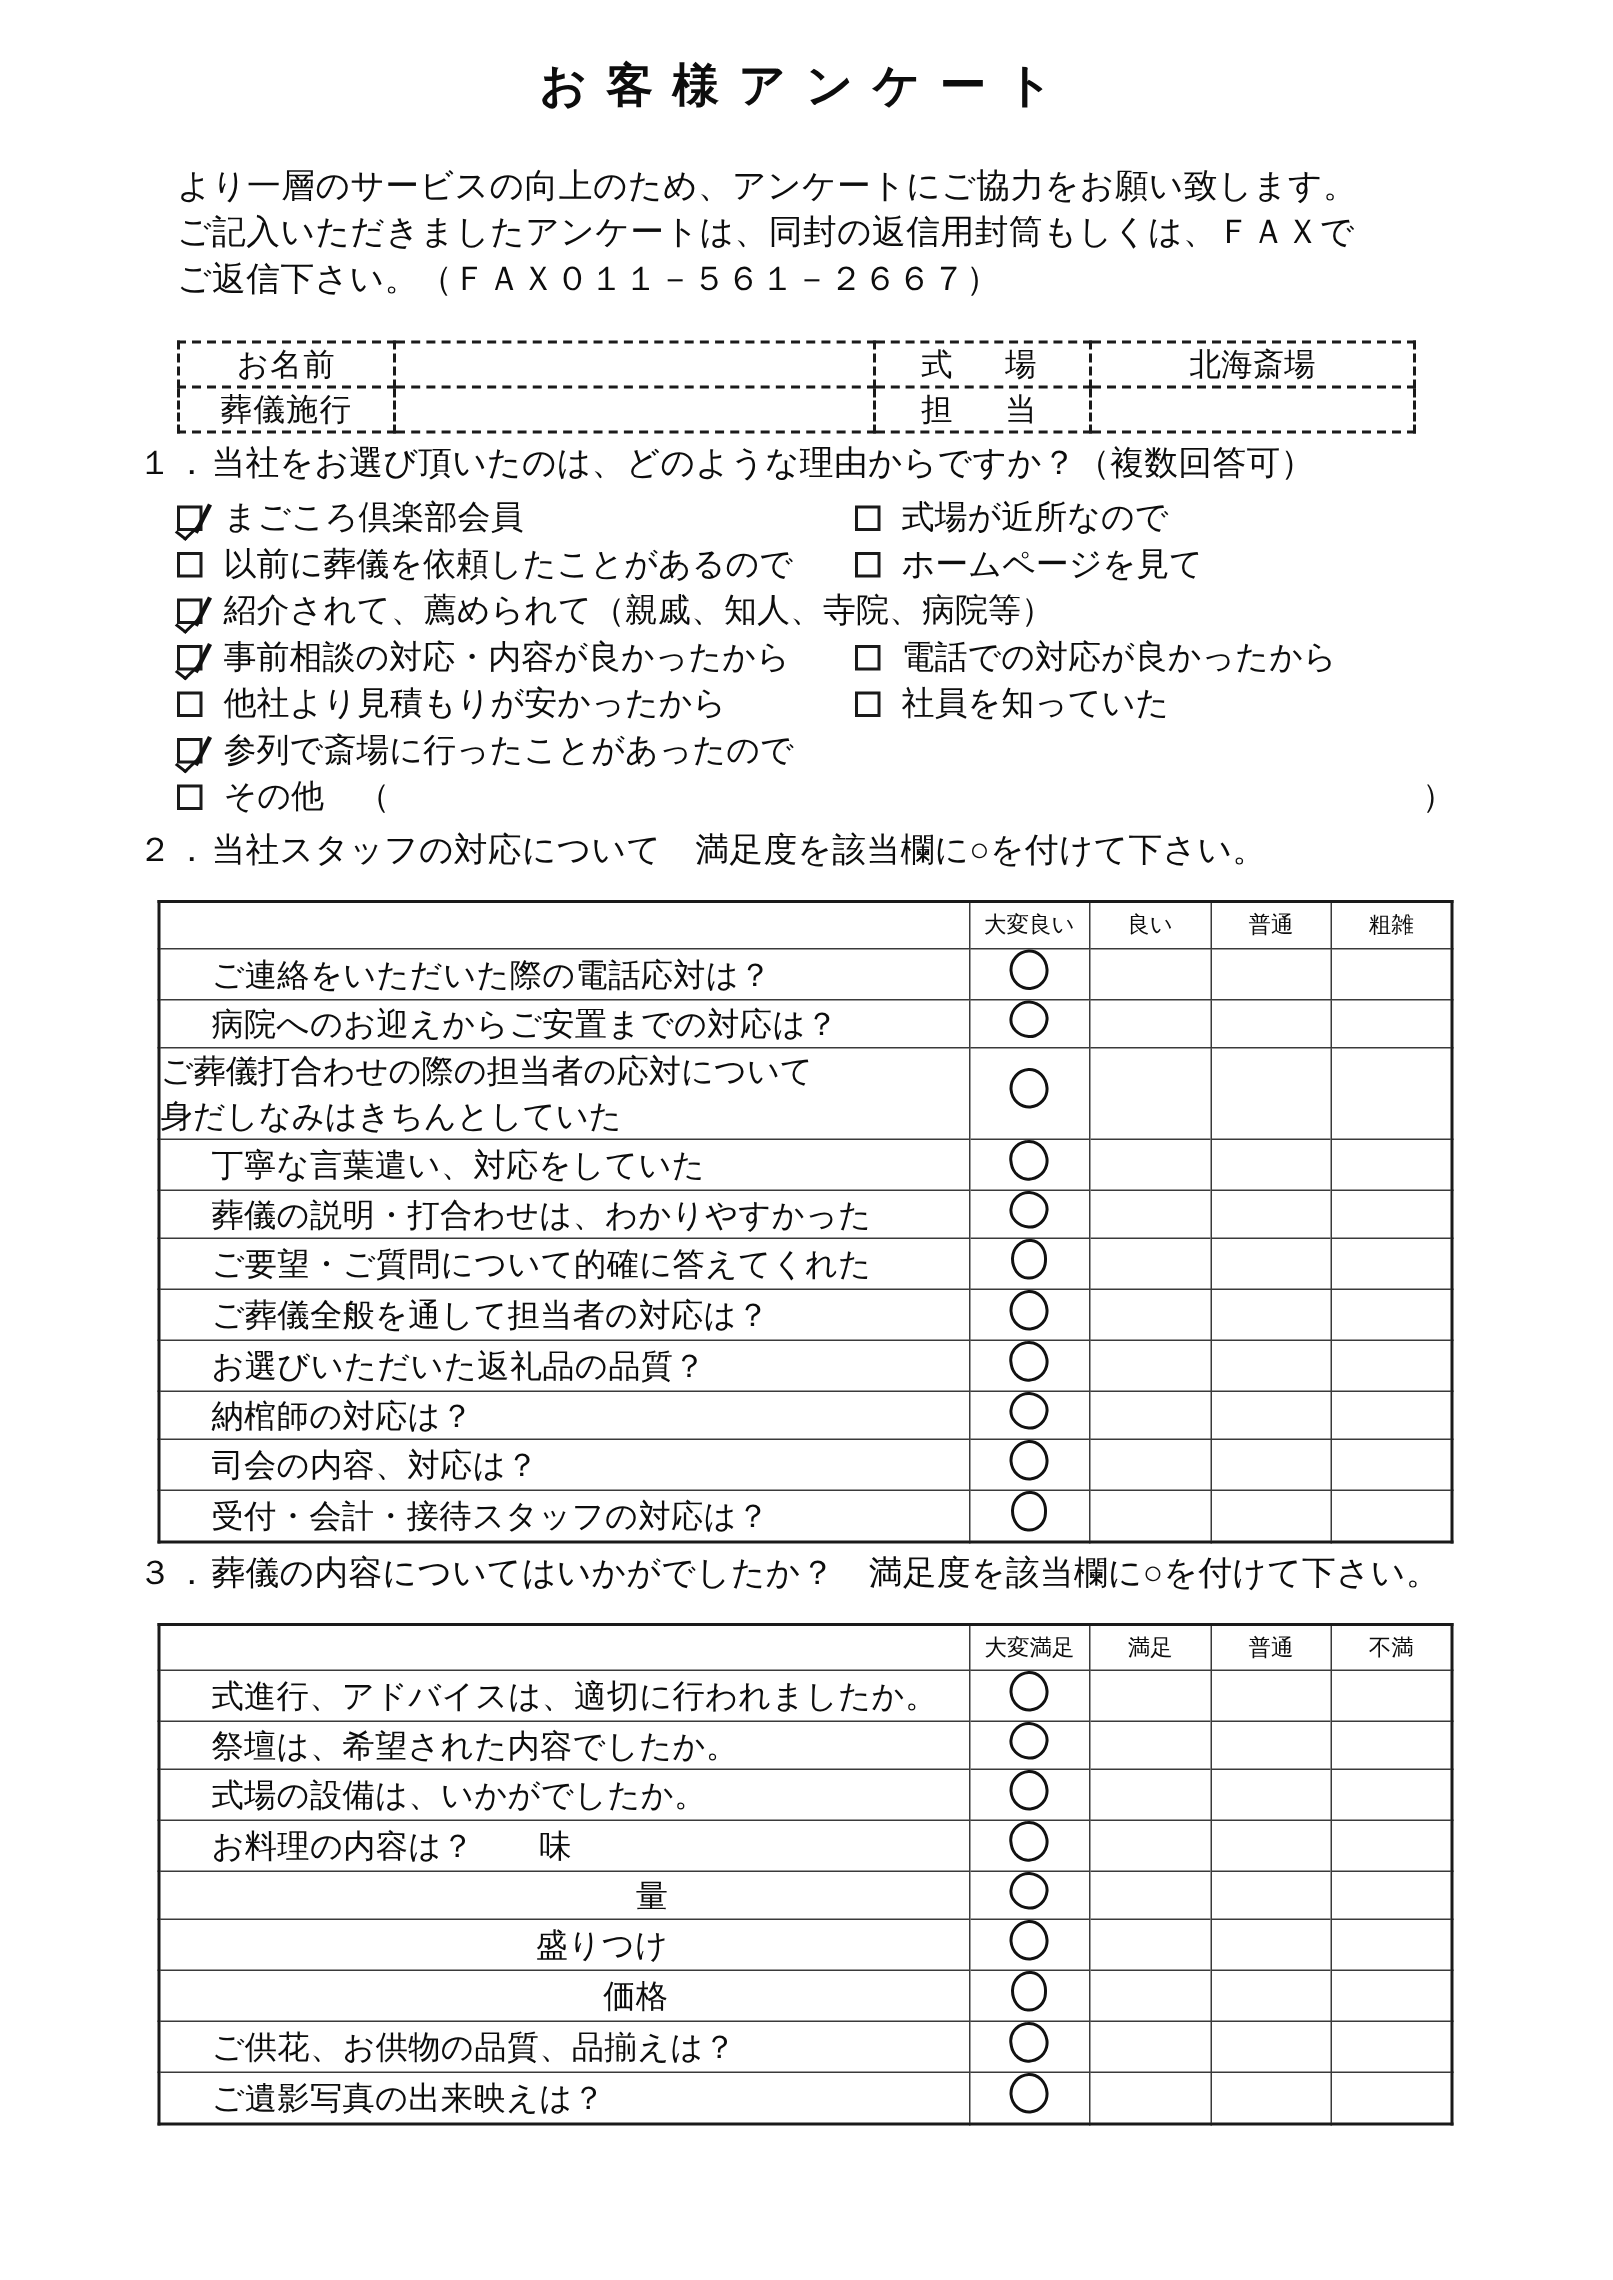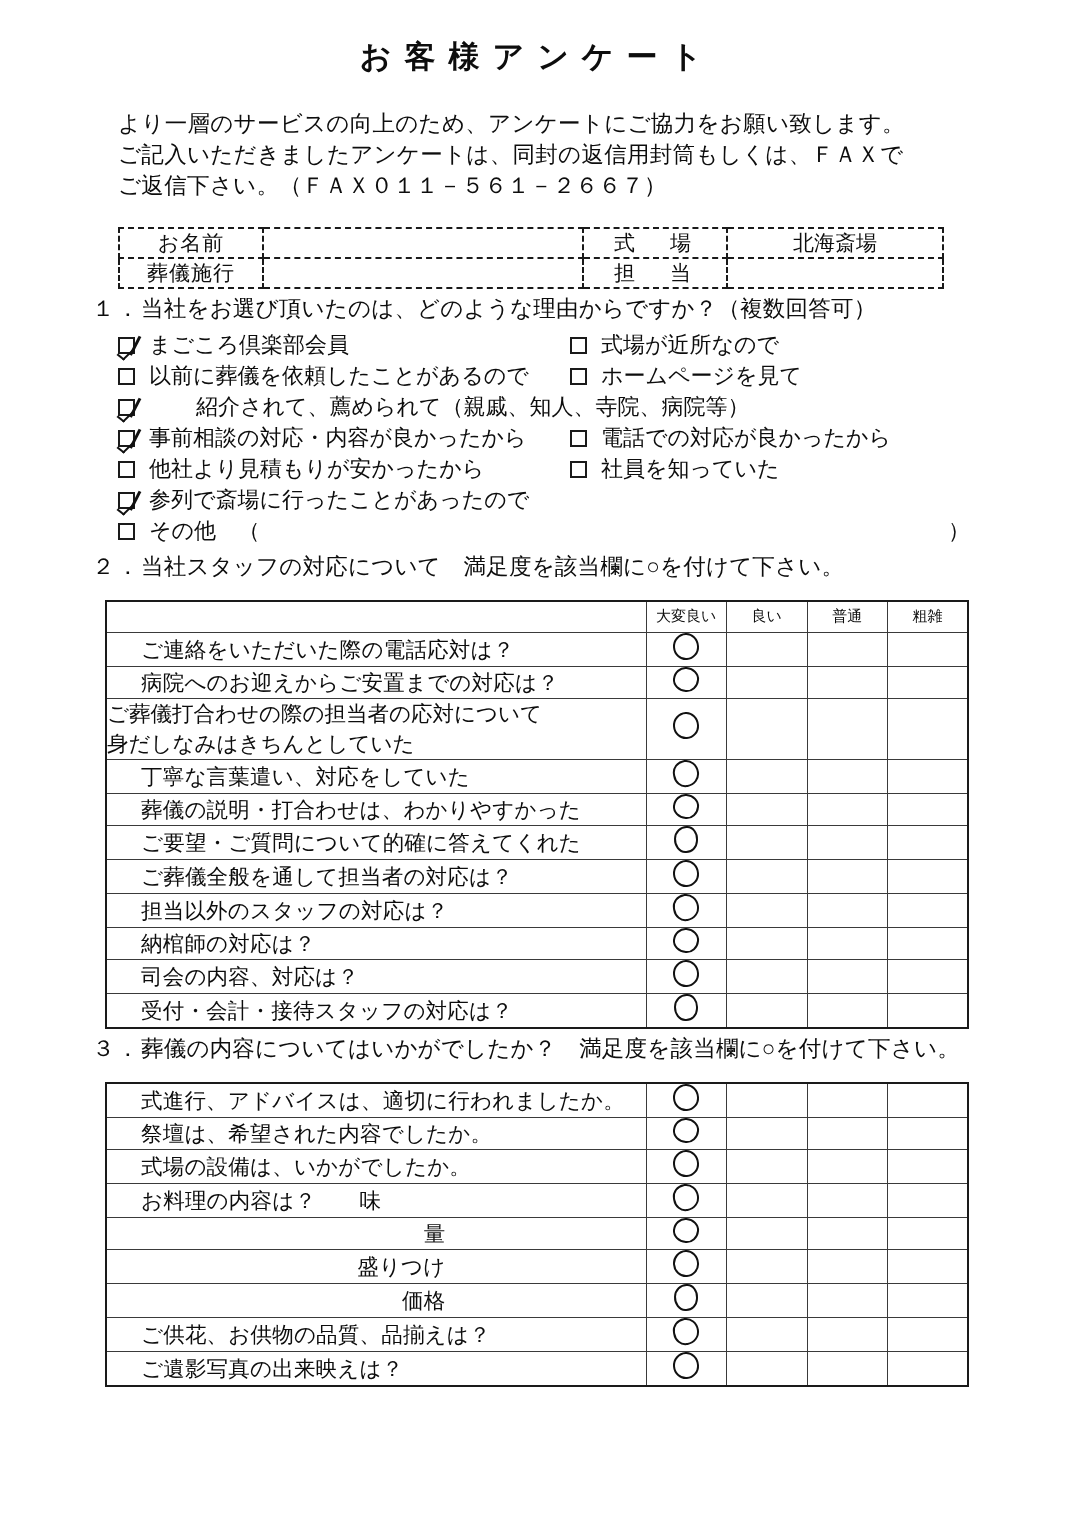--- a/index.html
+++ b/index.html
@@ -113,21 +113,21 @@
     content: "";
     position: absolute;
     left: 9px;
     top: -5px;
     width: 2.6px;
     height: 21px;
     background: #111;
     transform: rotate(27deg);
     transform-origin: bottom center;
   }
-  .wide { white-space: nowrap; gap: 47px; }
+  .wide { white-space: nowrap; }
   .paren-right {
     position: absolute;
     right: 8px;
     font-size: 22px;
   }
 
   
   .rt-wrap { margin: 18px 0 0 105px; width: 862px; }
   table.rt {
     border-collapse: collapse;
@@ -346,21 +346,21 @@
       <td class="mark"></td>
     </tr>
     <tr>
       <td class="lbl">ご葬儀全般を通して担当者の対応は？</td>
       <td class="mark"><span class="circ"></span></td>
       <td class="mark"></td>
       <td class="mark"></td>
       <td class="mark"></td>
     </tr>
     <tr>
-      <td class="lbl">担当以外のスタッフの対応は？</td>
+      <td class="lbl">お選びいただいた返礼品の品質？</td>
       <td class="mark"><span class="circ v3"></span></td>
       <td class="mark"></td>
       <td class="mark"></td>
       <td class="mark"></td>
     </tr>
     <tr>
       <td class="lbl">納棺師の対応は？</td>
       <td class="mark"><span class="circ v2"></span></td>
       <td class="mark"></td>
       <td class="mark"></td>
@@ -391,20 +391,27 @@
 <div class="rt-wrap">
   <table class="rt">
     <colgroup>
         <col class="c-lbl">
         <col class="c-r">
         <col class="c-r">
         <col class="c-r">
         <col class="c-r">
       </colgroup>
     <tbody>
+        <tr>
+      <td></td>
+      <td class="hd">大変満足</td>
+      <td class="hd">満足</td>
+      <td class="hd">普通</td>
+      <td class="hd">不満</td>
+    </tr>
     <tr class="dashed">
       <td class="lbl">式進行、アドバイスは、適切に行われましたか。</td>
       <td class="mark"><span class="circ"></span></td>
       <td class="mark"></td>
       <td class="mark"></td>
       <td class="mark"></td>
     </tr>
     <tr class="dashed">
       <td class="lbl">祭壇は、希望された内容でしたか。</td>
       <td class="mark"><span class="circ v2"></span></td>

